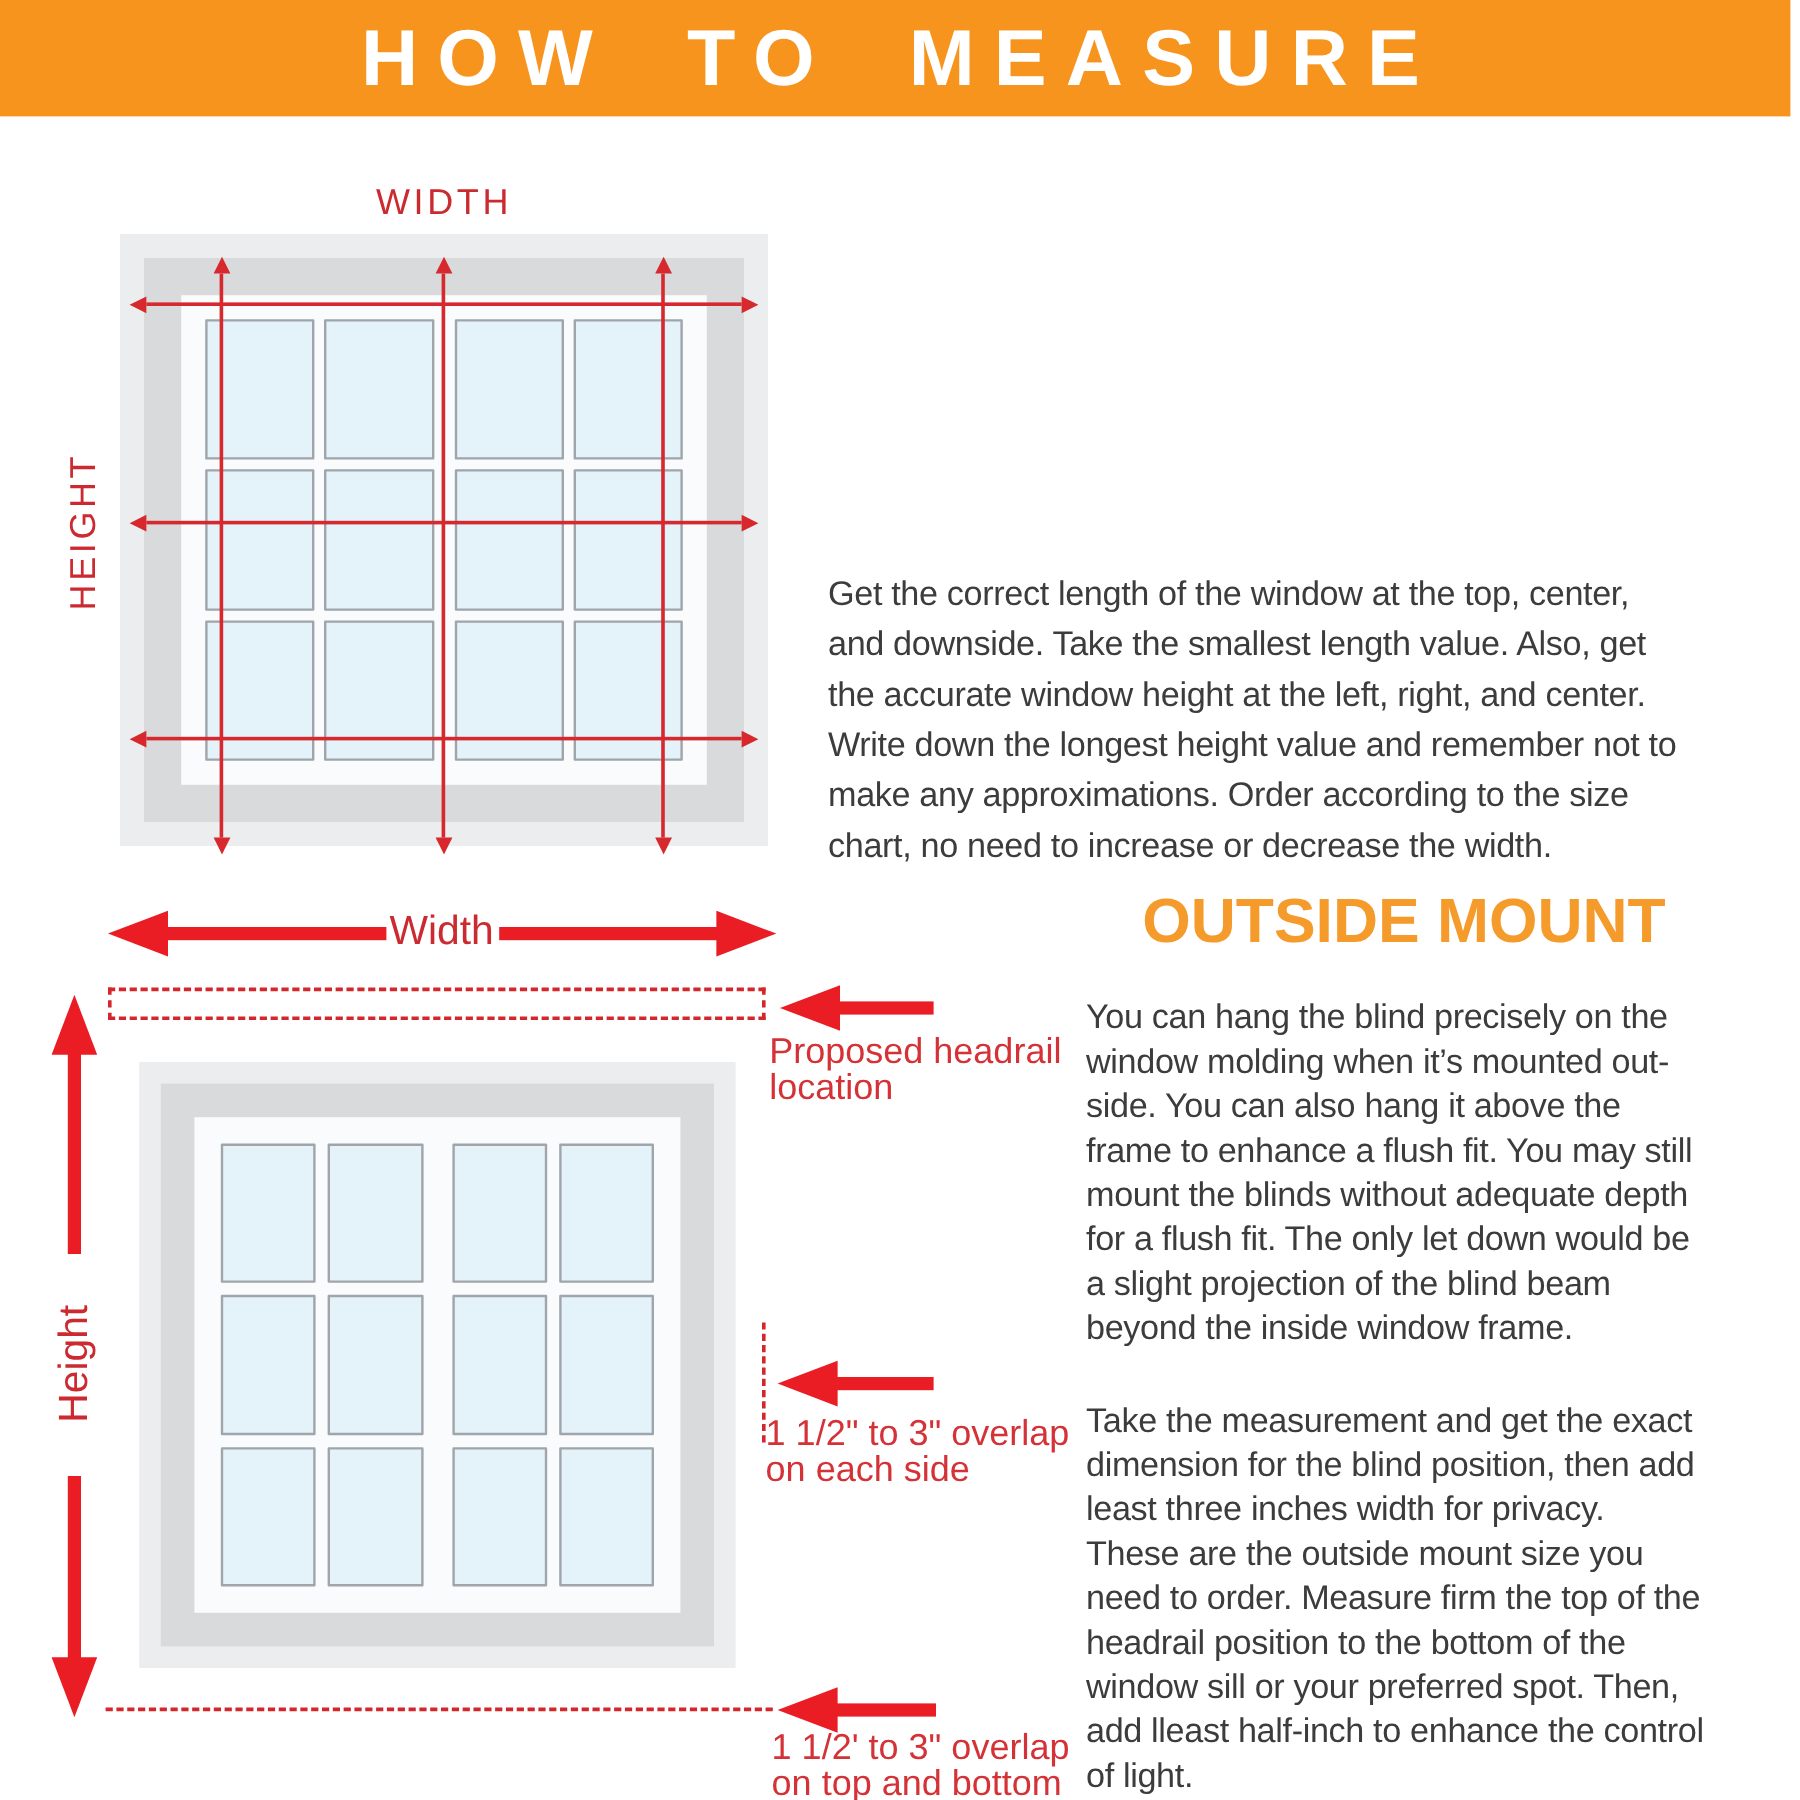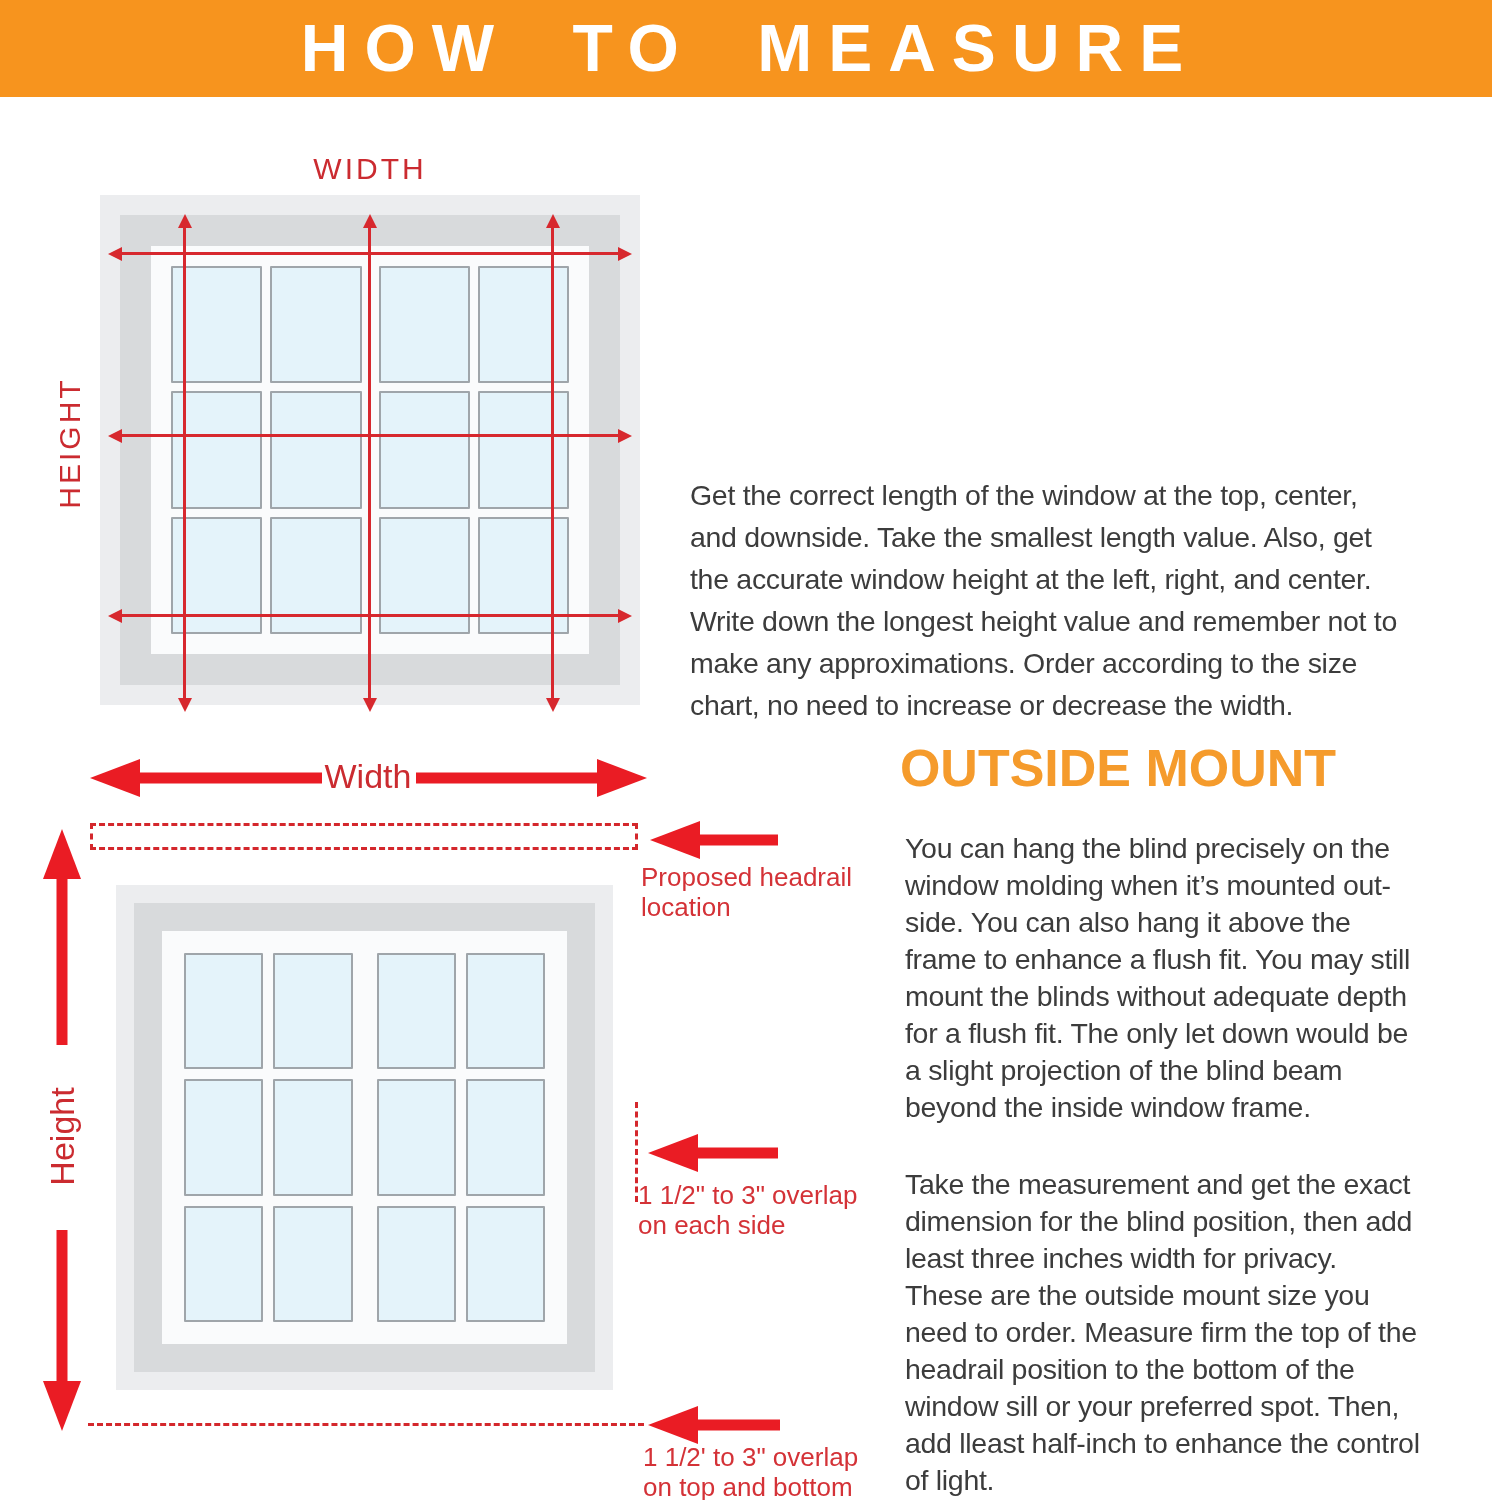--- a/index.html
+++ b/index.html
@@ -72,21 +72,21 @@
 
   
   .dash-rect{position:absolute;border:3px dashed var(--red-dash);box-sizing:border-box;}
   .dash-vline{position:absolute;width:0;border-left:3px dashed var(--red-dash);}
   .dash-hline{position:absolute;height:0;border-top:3px dashed var(--red-dash);}
 
   
   .diag-label-caps{position:absolute;color:var(--red-label);font-size:30px;letter-spacing:3px;text-align:center;}
   .diag-label{position:absolute;color:var(--red-label);font-size:34px;text-align:center;}
   .rot{transform:rotate(-90deg);}
-  .red-note{position:absolute;color:#D43237;font-size:26px;line-height:30px;white-space:pre-line;}
+  .red-note{position:absolute;color:#D43237;font-size:30px;line-height:30px;white-space:pre-line;}
 
   .mount-heading{position:absolute;color:var(--orange-heading);font-weight:bold;font-size:52px;text-align:center;letter-spacing:0px;}
   .body-copy{position:absolute;color:var(--text);font-size:28.5px;letter-spacing:-0.3px;white-space:pre-line;}
   .lh-wide{line-height:42px;}
   .lh-tight{line-height:37px;}
 </style>
 </head>
 <body>
 
 <div class="canvas">
@@ -186,21 +186,21 @@
   <div class="red-note" style="left:643px;top:1442px;">1 1/2' to 3" overlap
 on top and bottom</div>
 
   <div class="body-copy lh-wide" style="left:690px;top:474px;width:790px;">Get the correct length of the window at the top, center,
 and downside. Take the smallest length value. Also, get
 the accurate window height at the left, right, and center.
 Write down the longest height value and remember not to
 make any approximations. Order according to the size
 chart, no need to increase or decrease the width.</div>
 
-  <div class="mount-heading" style="left:828px;top:738px;width:580px;">OUTSIDE MOUNT</div>
+  <div class="mount-heading" style="left:880px;top:738px;width:580px;">OUTSIDE MOUNT</div>
   <div class="body-copy lh-tight" style="left:905px;top:830px;width:575px;">You can hang the blind precisely on the
 window molding when it’s mounted out-
 side. You can also hang it above the
 frame to enhance a flush fit. You may still
 mount the blinds without adequate depth
 for a flush fit. The only let down would be
 a slight projection of the blind beam
 beyond the inside window frame.</div>
   <div class="body-copy lh-tight" style="left:905px;top:1166px;width:575px;">Take the measurement and get the exact
 dimension for the blind position, then add

